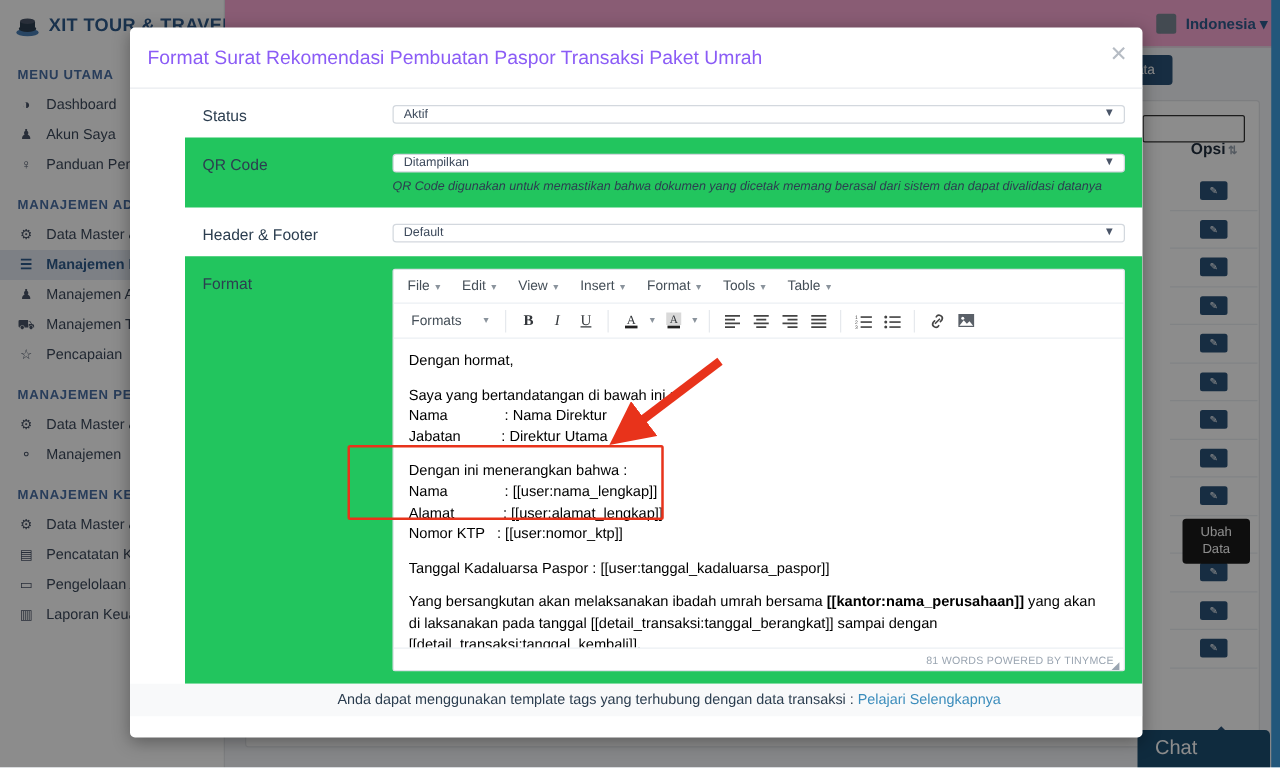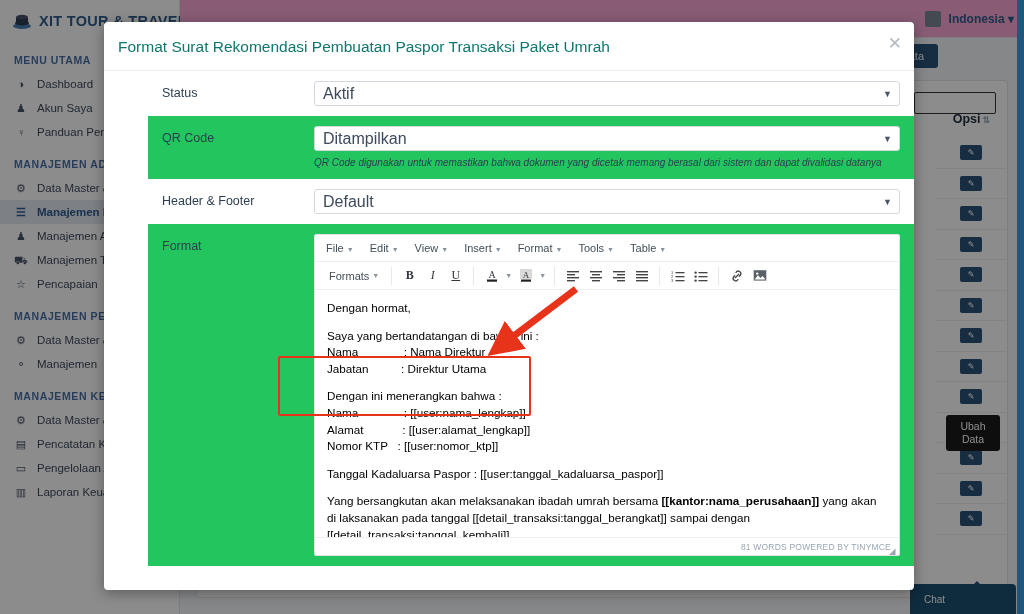--- a/index.html
+++ b/index.html
@@ -97,21 +97,21 @@
     display: flex; align-items: center; justify-content: center;
     color: #fff; font-size: 8px; cursor: pointer;
   }
   .tooltip-ubah {
     position: absolute; right: 24px; top: 415px;
     background: #1a1a1a; color: #fff; font-size: 10.5px; line-height: 1.25;
     padding: 5px 9px; border-radius: 3px; text-align: center; width: 54px;
   }
   .chat-widget {
     position: absolute; right: 8px; bottom: 0; width: 106px; height: 30px;
-    background: #1d4f72; color: #fff; font-size: 10px;
+    background: #1d4f72; color: #fff; font-size: 16px;
     border-radius: 4px 4px 0 0;
     display: flex; align-items: center; padding-left: 14px;
   }
   .chat-caret {
     position: absolute; right: 42px; bottom: 28px;
     width: 0; height: 0; border-left: 5px solid transparent;
     border-right: 5px solid transparent; border-bottom: 5px solid #2b5278;
   }
   .right-rail {
     position: absolute; right: 0; top: 0; width: 7px; height: 614px;
@@ -129,40 +129,40 @@
     background: #fff; border-radius: 4px;
     box-shadow: 0 3px 14px rgba(0,0,0,.35);
     overflow: hidden;
     display: flex; flex-direction: column;
   }
   .modal-header {
     position: relative; padding: 16px 34px 14px 14px;
     border-bottom: 1px solid #e9ecef; flex: 0 0 auto;
   }
   .modal-title {
-    font-size: 15.5px; color: #0f766e; font-weight: 400;
+    font-size: 15.5px; color: #8b5cf6; font-weight: 400;
   }
   .modal-close {
     position: absolute; right: 12px; top: 13px;
     font-size: 17px; color: #b6bcc4; cursor: pointer; line-height: 1;
     font-family: "Liberation Sans", sans-serif;
   }
   .modal-body { flex: 1 1 auto; overflow: hidden; }
 
   .frow { display: flex; padding: 10px 14px; align-items: flex-start; margin-left: 44px; }
   .frow.striped { background: #22c55e; }
   .flabel {
     flex: 0 0 152px; font-size: 12.5px; color: #2c3e50;
     padding-top: 5px; font-weight: 400;
   }
   .fctrl { flex: 1 1 auto; min-width: 0; }
   .sel {
-    width: 100%; height: 25px;
+    width: 100%; height: 15px;
     border: 1px solid #d3d8de; border-radius: 3px; background: #fff;
-    font-size: 16px; color: #3d4a5c;
+    font-size: 10px; color: #3d4a5c;
     padding: 0 22px 0 8px;
     appearance: none; -webkit-appearance: none;
     font-family: "Liberation Sans", sans-serif;
   }
   .sel-wrap { position: relative; }
   .sel-caret {
     position: absolute; right: 8px; top: 50%; transform: translateY(-50%);
     pointer-events: none; font-size: 9px; color: #4a5568;
   }
   .fhelp {
@@ -189,21 +189,21 @@
     border-bottom: 1px solid #eceff3; gap: 0;
   }
   .tb-group { display: flex; align-items: center; padding: 0 4px; }
   .tb-sep { width: 1px; height: 18px; background: #e6e9ed; margin: 0 2px; }
   .tb-btn {
     width: 23px; height: 21px; display: flex; align-items: center;
     justify-content: center; font-size: 12px; color: #33373b; cursor: pointer;
     border-radius: 2px;
   }
   .tb-btn.formats {
-    width: auto; padding: 0 6px; font-size: 11px; color: #444e57;
+    width: auto; padding: 0 6px; font-size: 11px; color: #444e57; gap: 13px;
   }
   .tb-btn .car { font-size: 7px; color: #8a939c; margin-left: 3px; }
   .tb-caret {
     width: 11px; height: 21px; display: flex; align-items: center;
     justify-content: center; font-size: 7px; color: #8a939c; cursor: pointer;
   }
   .ed-content {
     position: relative;
     padding: 10px 12px 0 12px; height: 247px; overflow: hidden;
     font-family: "Liberation Sans", sans-serif;
@@ -570,20 +570,23 @@
               </div>
 
             <div class="ed-status">
               <span>81 WORDS POWERED BY TINYMCE</span>
               <span class="resize-grip">◢</span>
             </div>
           </div>
         </div>
       </div>
 
+      <div class="hint-bar">
+        <span>Anda dapat menggunakan template tags yang terhubung dengan data transaksi : </span><a href="#">Pelajari Selengkapnya</a>
+      </div>
 
     </div>
   </div>
 
   <div class="anno-box"></div>
   <svg class="anno-arrow" width="110" height="80" viewBox="0 0 110 80">
     <defs>
       <marker id="ahead" markerWidth="5" markerHeight="5" refX="2.4" refY="2.5" orient="auto">
         <path d="M0,0 L5,2.5 L0,5 z" fill="#e8331b"></path>
       </marker>

